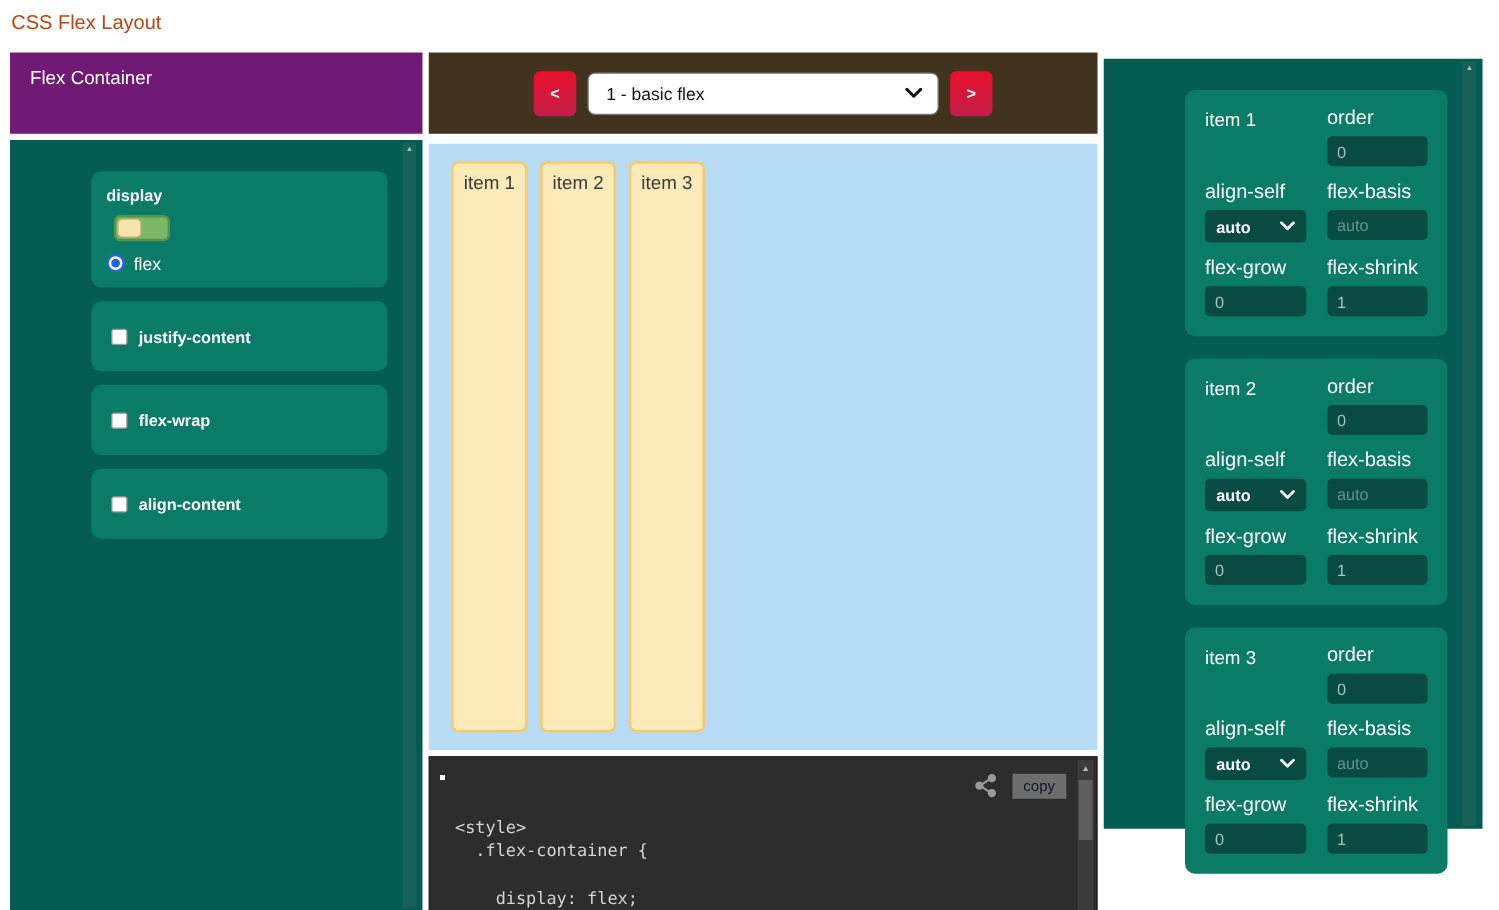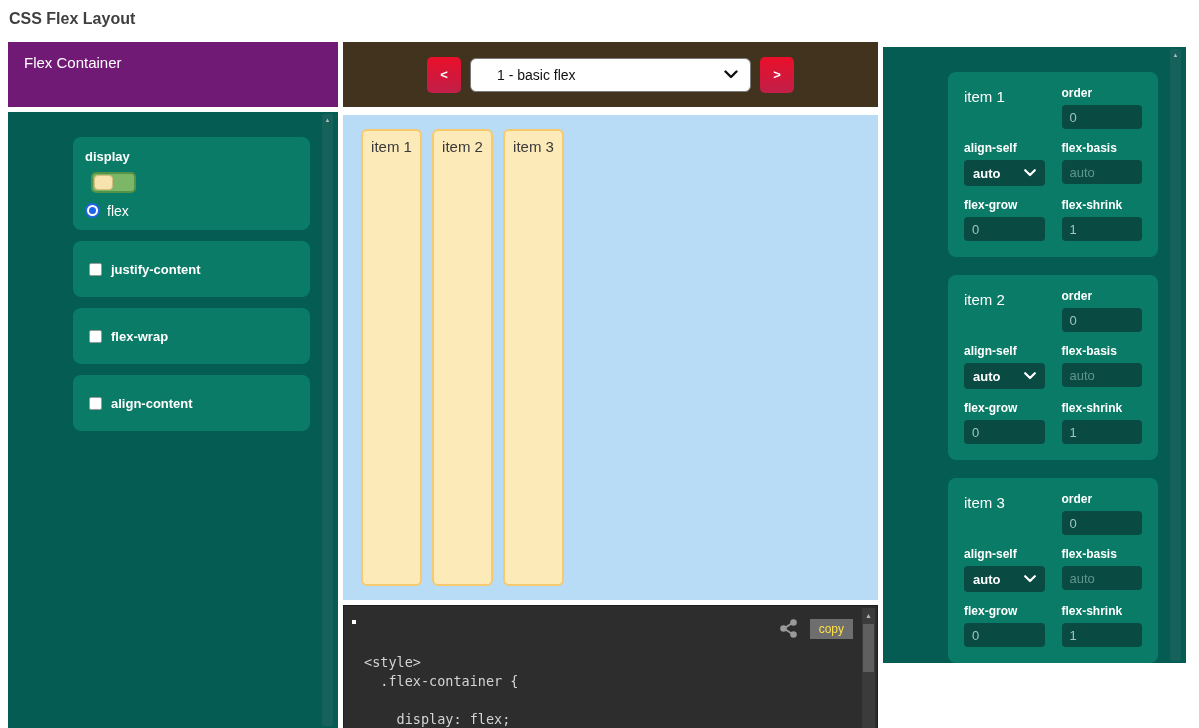--- a/index.html
+++ b/index.html
@@ -1,18 +1,18 @@
 <!DOCTYPE html>
 <html><head>
 <meta charset="utf-8">
 <style>
   * { margin:0; padding:0; box-sizing:border-box; }
   html,body { width:1199px; height:728px; overflow:hidden; background:#ffffff;
               font-family:"Liberation Sans", sans-serif; }
-  .page-title { font-size:16px; font-weight:bold; color:#404040; padding:10px 0 0 9px; height:42px; }
+  .page-title { font-size:16px; font-weight:normal; color:#c2410c; padding:10px 0 0 9px; height:42px; }
 
   .app { display:flex; gap:5px; margin-left:8px; width:1178px; }
 
   
   .panel { display:flex; flex-direction:column; }
   .panel-header { background:#701a75; color:#fff; height:65px; position:relative;
                   font-size:15px; padding:12px 0 0 16px; }
   .panel-body { margin-top:5px; background:#045C52; position:relative; height:616px;
                 padding:25px 28px 0 17px; }
   .scroll-track { position:absolute; top:2px; bottom:2px; right:5px; width:11px;
@@ -42,54 +42,54 @@
 
   
   .middle { width:535px; display:flex; flex-direction:column; }
   .mid-header { background:#42331e; height:65px; display:flex; align-items:center;
                 justify-content:center; gap:9px; }
   .nav-btn { width:34px; height:36px; border:none; border-radius:5px; cursor:pointer;
              background:linear-gradient(180deg,#EA0F2A 0%,#C11F49 100%);
              color:#fff; font-size:13px; font-weight:bold; }
   .example-select { width:281px; height:34px; background:#fff; border:1px solid #7a7a7a;
                     border-radius:6px; display:flex; align-items:center;
-                    padding:0 12px 0 26px; position:relative; }
+                    padding:0 12px 0 14px; position:relative; }
   .example-select .sel-text { font-size:14px; color:#111; flex:1; }
 
   .flex-stage { margin-top:8px; height:485px; background:#B9DCF6; display:flex;
                 padding:13px; }
   .flex-box { width:61px; margin:1px 5px 1px 5px; background:#FDEAB9;
               border:2px solid #F7C96E; border-radius:6px; color:#3a3a3a;
               font-size:15px; text-align:center; padding-top:7px; }
 
   .code-panel { margin-top:5px; height:200px; background:#2D2D2D; position:relative;
                 border:1px solid #1e1e1e; }
   .code-dot { position:absolute; left:8px; top:14px; width:4px; height:4px; background:#fff; }
   .code-tools { position:absolute; top:12px; right:24px; display:flex; align-items:center; gap:11px; }
-  .copy-btn { background:#6E6E6E; border:none; color:#fde047; font-size:12px;
+  .copy-btn { background:#6E6E6E; border:none; color:#0f172a; font-size:12px;
               padding:3px 9px; cursor:pointer; }
   .code-pre { font-family:"DejaVu Sans Mono", monospace; font-size:13.5px; color:#d4d4d4;
               line-height:19px; white-space:pre; padding:47px 0 12px 20px; }
   .code-scroll { position:absolute; top:2px; bottom:2px; right:2px; width:13px; background:#3B3B3B; }
   .code-scroll .sb-arrow { display:block; text-align:center; color:#b5b5b5; font-size:7px; line-height:15px; }
   .code-scroll .sb-thumb { display:block; margin:1px auto 0; width:11px; height:48px; background:#5F5F5F; }
 
   
   .right { width:303px; }
   .count-controls { position:absolute; right:13px; bottom:9px; display:flex;
                     align-items:center; gap:12px; }
   .count-btn { width:29px; height:26px; background:transparent; border:2px solid #fff;
                border-radius:6px; color:#fff; font-size:15px; cursor:pointer; line-height:1; }
   .count-value { color:#fff; font-size:24px; }
 
   .item-card { padding:14px 16px 16px; display:grid; grid-template-columns:1fr 1fr;
                column-gap:17px; row-gap:12px; margin-bottom:18px; }
   .item-name { color:#fff; font-size:15px; padding-top:2px; }
   .field { display:flex; flex-direction:column; gap:5px; }
-  .field-label { color:#fff; font-size:12px; font-weight:bold; }
+  .field-label { color:#fff; font-size:16px; font-weight:normal; }
   .field-input { width:100%; height:24px; background:#094A43; border:none; border-radius:4px;
                  color:#9FC7BF; font-size:13px; padding:0 8px;
                  font-family:"Liberation Sans", sans-serif; }
   .field-input::placeholder { color:#5F968D; opacity:1; }
   .fake-select { width:100%; height:26px; background:#094A43; border-radius:4px;
                  display:flex; align-items:center; padding:0 9px; }
   .fake-select .sel-text { color:#fff; font-size:13px; font-weight:bold; flex:1; }
 </style>
 </head>
 <body>

